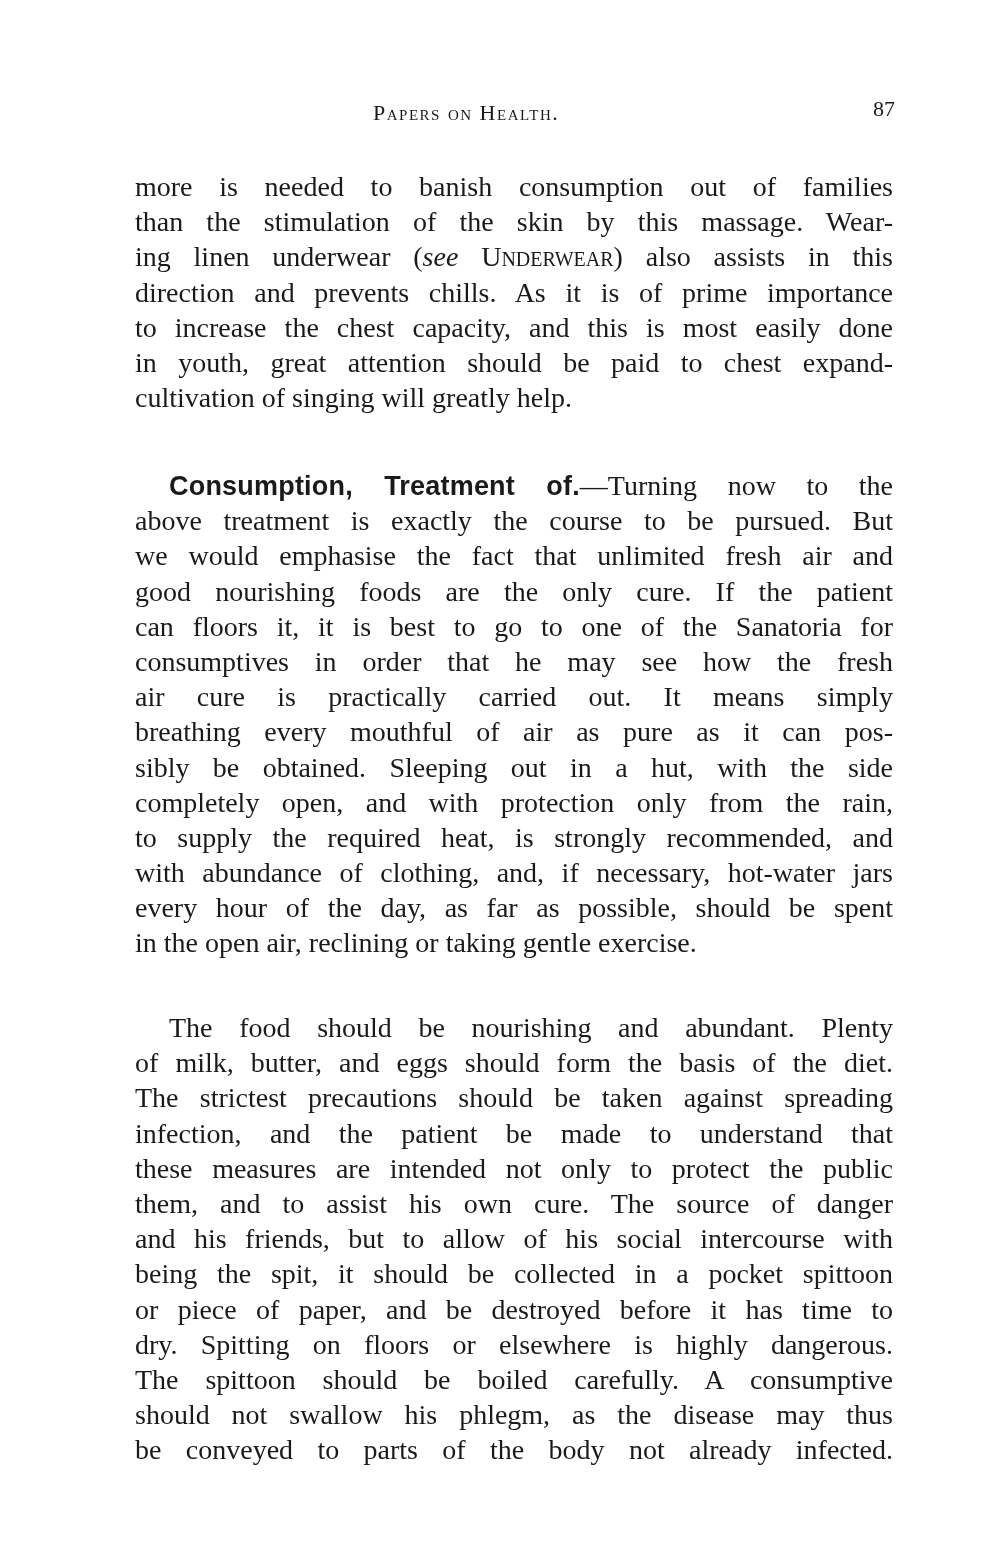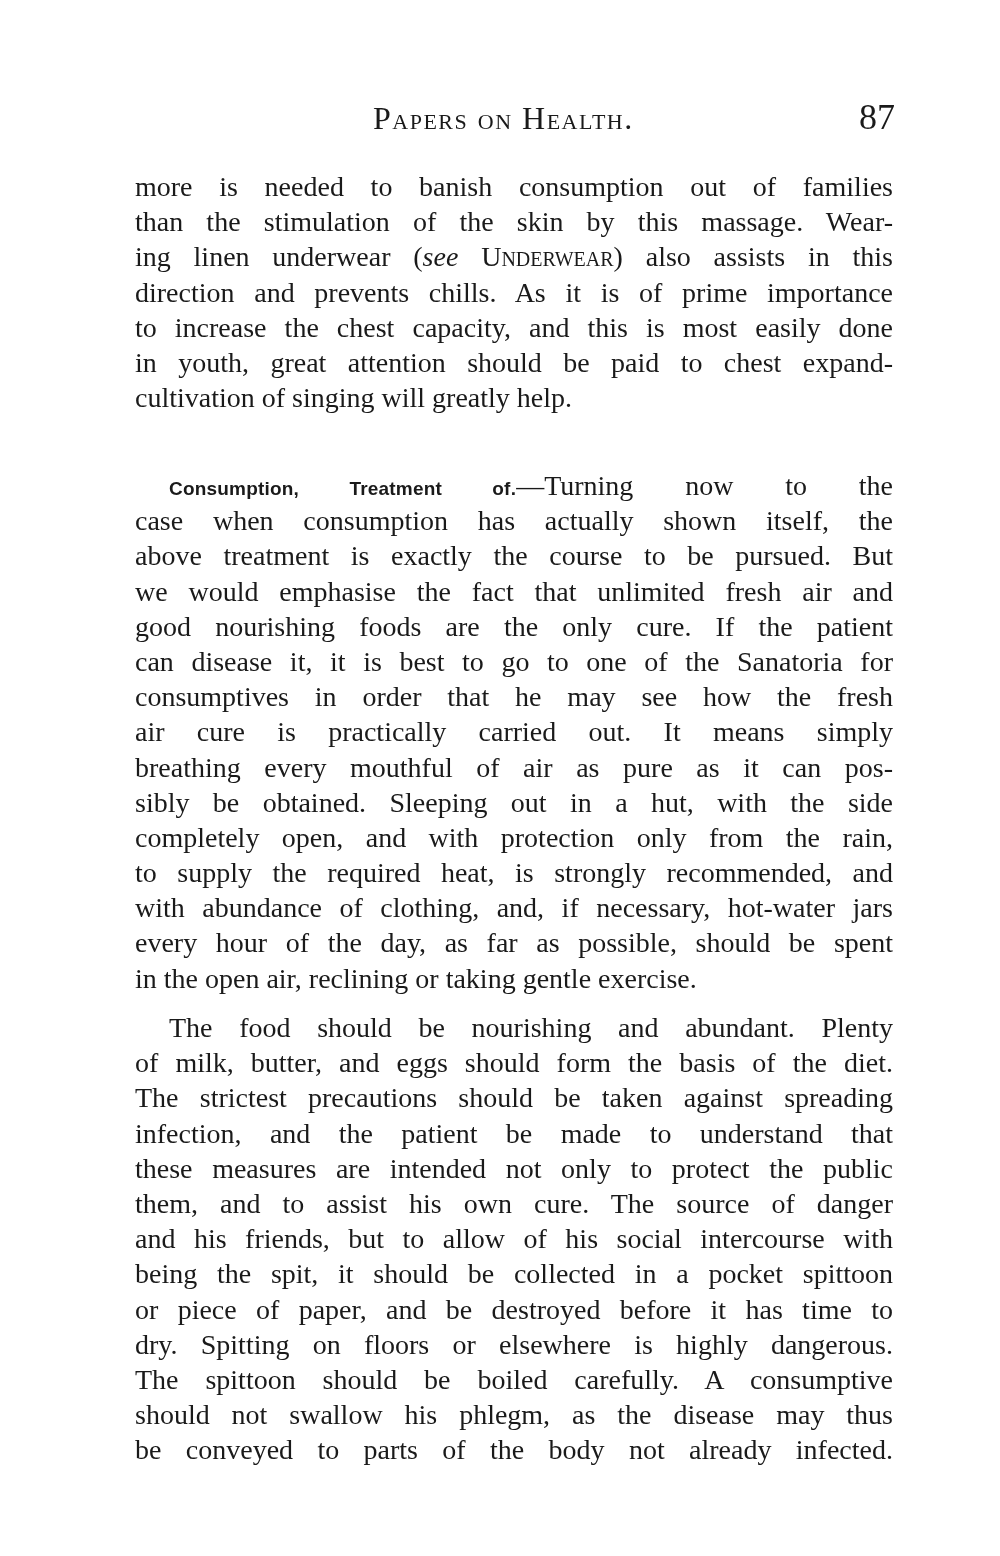--- a/index.html
+++ b/index.html
@@ -25,30 +25,30 @@
       position: absolute;
       top: 100px;
       left: 0;
       width: 758px;
       height: 40px;
     }
     .running-title {
       position: absolute;
       left: 238px;
       top: 0;
-      font-size: 32px;
+      font-size: 22px;
       letter-spacing: 1.5px;
       font-variant: small-caps;
       white-space: nowrap;
     }
     .page-number {
       position: absolute;
       right: -2px;
       top: -4px;
-      font-size: 36px;
+      font-size: 22px;
       white-space: nowrap;
     }
     .text-block {
       position: absolute;
       left: 0;
       width: 758px;
     }
     .line {
       display: block;
       height: 35.2px;
@@ -60,21 +60,21 @@
     }
     .line.last {
       text-align-last: left;
     }
     .line.indent {
       padding-left: 34px;
     }
     .entry-heading {
       font-family: "Liberation Sans", "DejaVu Sans", sans-serif;
       font-weight: bold;
-      font-size: 19px;
+      font-size: 27px;
       letter-spacing: 0.2px;
     }
     .sc {
       font-variant: small-caps;
     }
     .it {
       font-style: italic;
     }
     #para1 { top: 169px; }
     #para2 { top: 468px; }
@@ -95,25 +95,24 @@
     <span class="line">than the stimulation of the skin by this massage. Wear-</span>
     <span class="line"><span>ing linen underwear (</span><span class="it">see</span><span> </span><span class="sc">Underwear</span><span>) also assists in this</span></span>
     <span class="line">direction and prevents chills. As it is of prime importance</span>
     <span class="line">to increase the chest capacity, and this is most easily done</span>
     <span class="line">in youth, great attention should be paid to chest expand-</span>
     <span class="line last">cultivation of singing will greatly help.</span>
   </div>
 
   <div class="text-block" id="para2">
     <span class="line indent"><span class="entry-heading">Consumption, Treatment of.</span><span>—Turning now to the</span></span>
-    <span class="line">case when consumption has actually shown itself, the</span>
     <span class="line">above treatment is exactly the course to be pursued. But</span>
     <span class="line">we would emphasise the fact that unlimited fresh air and</span>
     <span class="line">good nourishing foods are the only cure. If the patient</span>
-    <span class="line">can disease it, it is best to go to one of the Sanatoria for</span>
+    <span class="line">can floors it, it is best to go to one of the Sanatoria for</span>
     <span class="line">consumptives in order that he may see how the fresh</span>
     <span class="line">air cure is practically carried out. It means simply</span>
     <span class="line">breathing every mouthful of air as pure as it can pos-</span>
     <span class="line">sibly be obtained. Sleeping out in a hut, with the side</span>
     <span class="line">completely open, and with protection only from the rain,</span>
     <span class="line">to supply the required heat, is strongly recommended, and</span>
     <span class="line">with abundance of clothing, and, if necessary, hot-water jars</span>
     <span class="line">every hour of the day, as far as possible, should be spent</span>
     <span class="line last">in the open air, reclining or taking gentle exercise.</span>
   </div>

